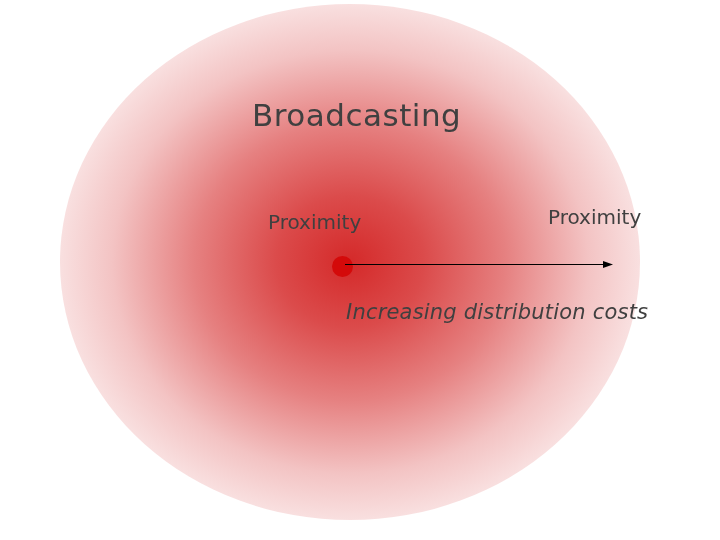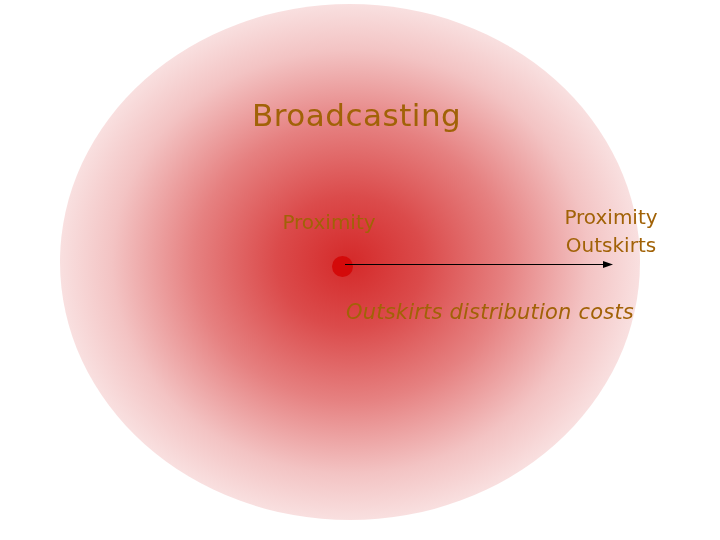--- a/index.html
+++ b/index.html
@@ -9,21 +9,21 @@
       height: 540px;
       background: #ffffff;
       overflow: hidden;
     }
     .slide {
       position: relative;
       width: 720px;
       height: 540px;
       background: #ffffff;
       font-family: "DejaVu Sans", sans-serif;
-      color: #a16207;
+      color: #404040;
     }
     .glow {
       position: absolute;
       left: 60px;
       top: 4px;
       width: 580px;
       height: 516px;
       border-radius: 50%;
       background: radial-gradient(ellipse at 50% 50%,
         rgba(210,30,30,0.95) 0%,
@@ -39,21 +39,21 @@
       left: 252px;
       top: 97px;
       font-size: 31px;
       letter-spacing: 0.5px;
       white-space: nowrap;
     }
     .label {
       position: absolute;
       font-size: 20px;
       line-height: 28px;
-      text-align: center;
+      text-align: left;
       white-space: nowrap;
     }
     .label-centers {
       left: 268px;
       top: 208px;
       width: 122px;
     }
     .label-outskirts {
       left: 548px;
       top: 203px;
@@ -93,24 +93,23 @@
   <div class="glow"></div>
 
   <div class="title">Broadcasting</div>
 
   <div class="label label-centers">
     <div>Proximity</div>
   </div>
 
   <div class="label label-outskirts">
     <div>Proximity</div>
-    <div>Outskirts</div>
   </div>
 
   <div class="dot"></div>
 
   <svg class="arrow-svg" viewBox="0 0 720 540">
     <line x1="345" y1="264.5" x2="604" y2="264.5" stroke="#000" stroke-width="1.2"></line>
     <polygon points="603,261 613,264.5 603,268" fill="#000"></polygon>
   </svg>
 
-  <div class="caption">Outskirts distribution costs</div>
+  <div class="caption">Increasing distribution costs</div>
 </div>
 
 </body></html>

